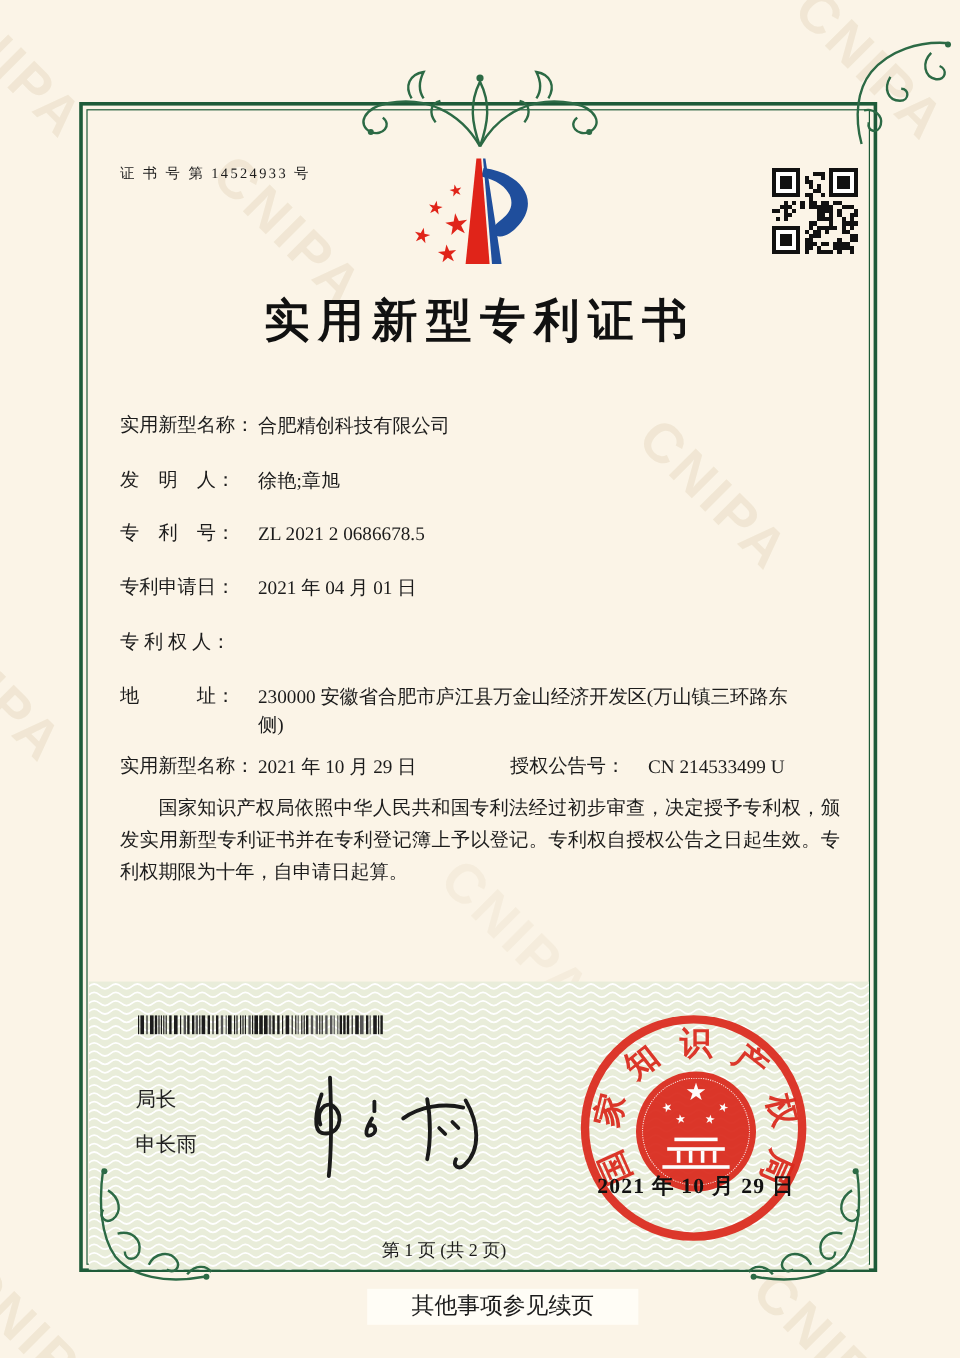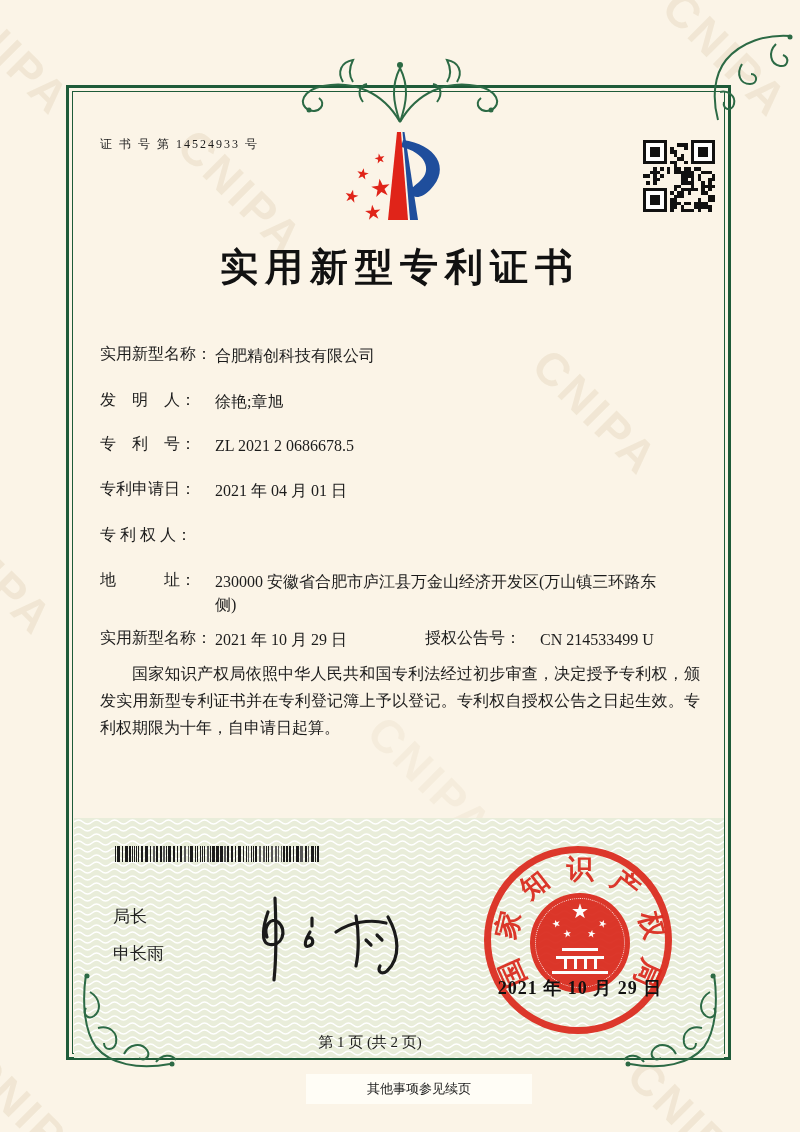--- a/index.html
+++ b/index.html
@@ -58,21 +58,21 @@
   .emblem .star{position:absolute;color:#fff;line-height:1;}
   .emblem .bar{position:absolute;background:#fff;}
   .seal-date{
     position:absolute;left:10px;top:136px;width:180px;text-align:center;
     font-size:18px;font-weight:bold;color:#111;letter-spacing:1px;white-space:nowrap;
   }
   
   .page-info{position:absolute;left:0;top:1033px;width:740px;text-align:center;font-size:15px;}
   .cont-note{
     position:absolute;left:306px;top:1074px;width:226px;height:30px;background:#fffdf6;
-    text-align:center;line-height:30px;font-size:13px;
+    text-align:center;line-height:30px;font-size:19px;
   }
   .orn{position:absolute;pointer-events:none;}
   svg{display:block;}
 </style>
 </head>
 <body>
 
 <div class="wm" style="left:-28px;top:-22px;">CNIPA</div>
 <div class="wm" style="left:690px;top:-20px;">CNIPA</div>
 <div class="wm" style="left:205px;top:118px;">CNIPA</div>

